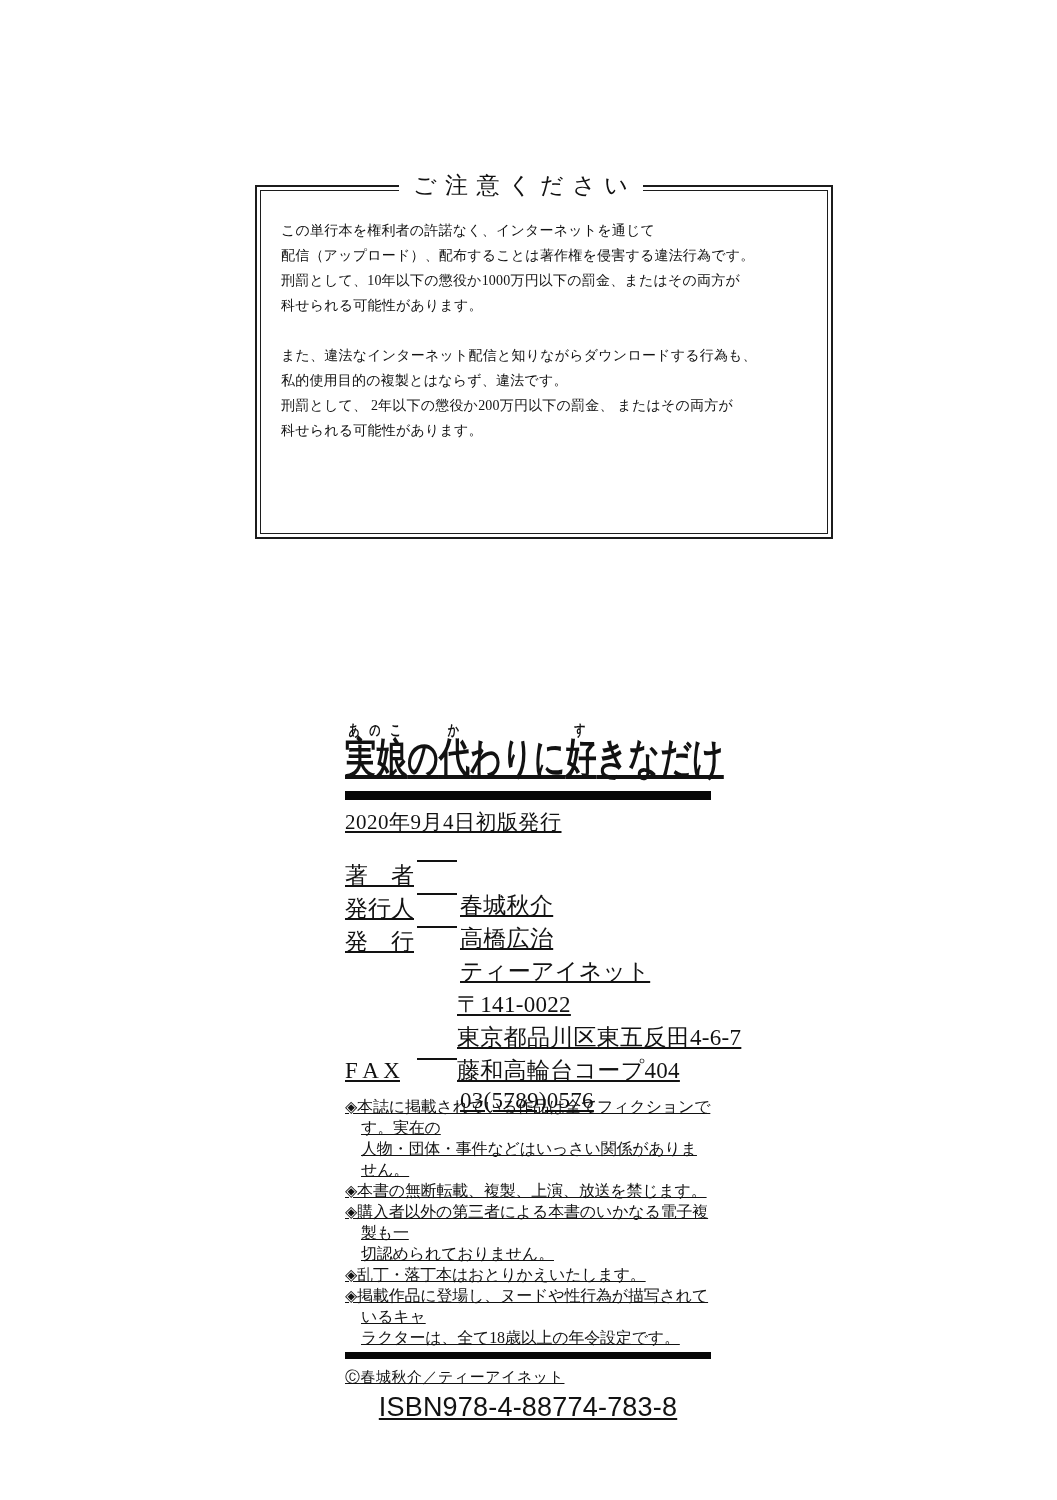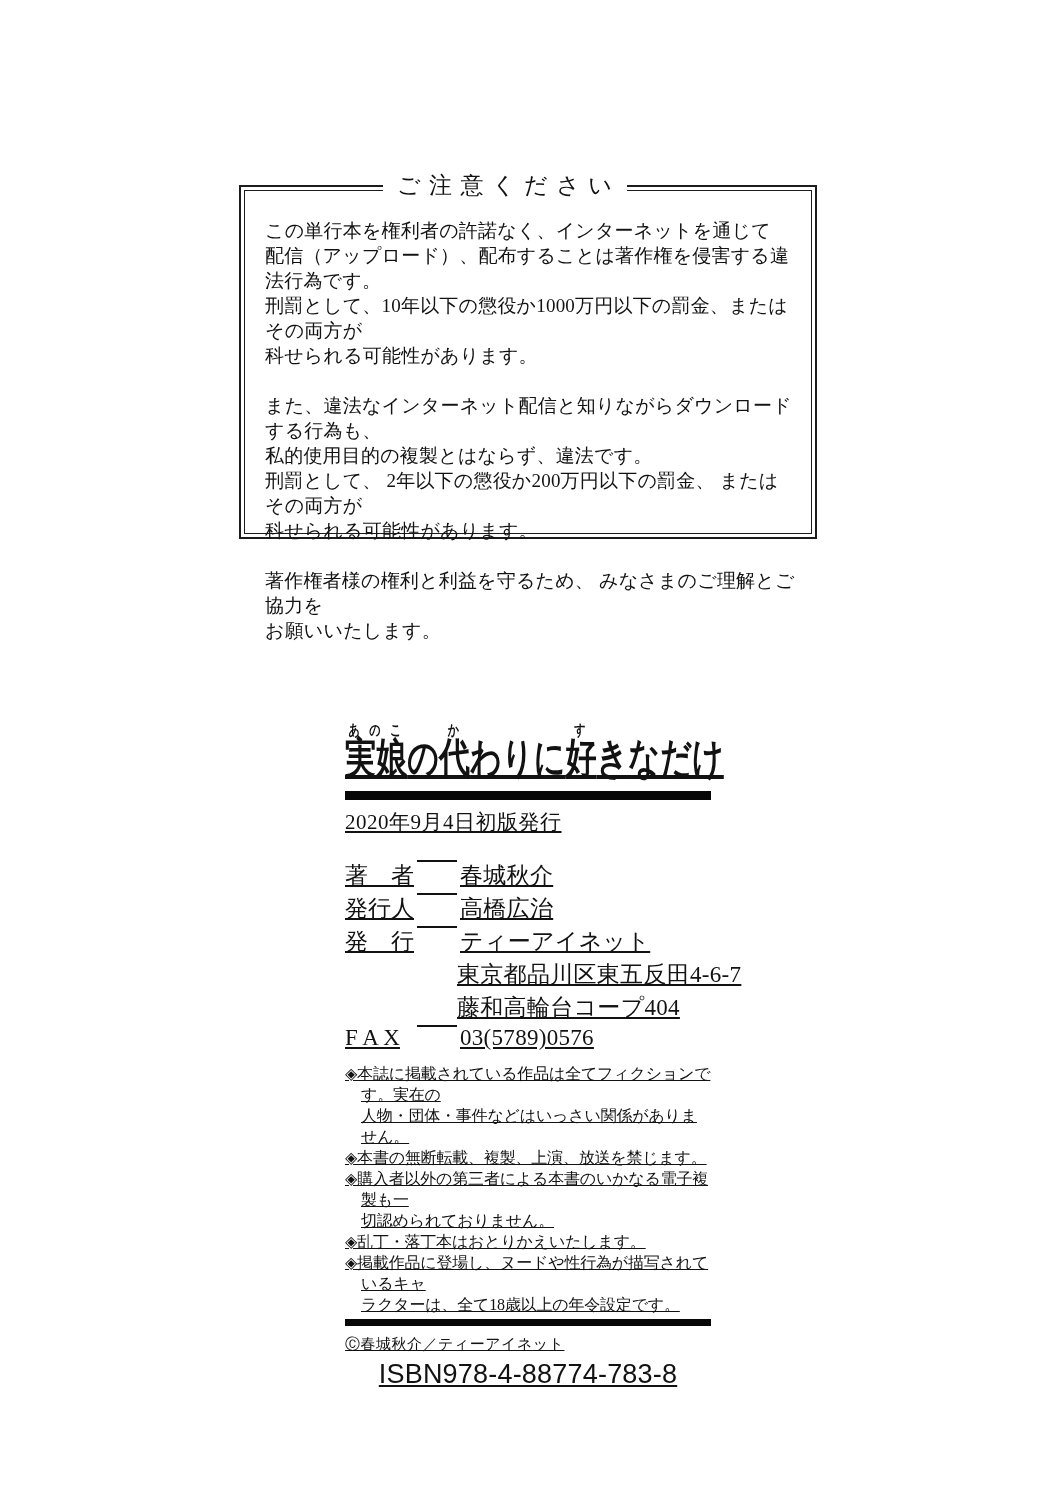--- a/index.html
+++ b/index.html
@@ -8,40 +8,40 @@
     font-family: "Liberation Serif", "DejaVu Serif", serif;
     color: #121212;
   }
   .page {
     position: relative; width: 1057px; height: 1500px;
     background: #ffffff; overflow: hidden;
   }
 
   
   .notice-box {
-    position: absolute; left: 239px; top: 185px;
+    position: absolute; left: 255px; top: 185px;
     width: 578px; height: 354px;
     border: 2px solid #1c1c1c;
     box-sizing: border-box;
   }
   .notice-box::before {
     content: ""; position: absolute; inset: 3px;
     border: 1px solid #1c1c1c; pointer-events: none;
   }
   .notice-title {
     position: absolute; top: -2px; left: 142px;
     transform: translateY(-50%);
     background: #ffffff;
     padding: 0 14px;
     font-size: 23px; letter-spacing: 0.06em;
     white-space: nowrap; z-index: 2;
   }
   .notice-body {
     position: absolute; left: 24px; right: 18px; top: 31px;
-    font-size: 19px; line-height: 25px; letter-spacing: 0.2px;
+    font-size: 14px; line-height: 25px; letter-spacing: 0.2px;
   }
   .notice-body p { margin: 0 0 25px 0; }
   .notice-body p:last-child { margin-bottom: 0; }
 
   
   .colophon { position: absolute; left: 345px; top: 723px; width: 366px; text-decoration: underline; }
 
   .book-title {
     margin: 0; font-size: 42px; font-weight: bold;
     line-height: 1; white-space: nowrap;
@@ -55,21 +55,21 @@
   .rule-top { height: 9px; margin-top: 12px; }
   .rule-bottom { height: 7px; margin-top: 4px; }
 
   .pub-date { font-size: 21px; margin-top: 8px; letter-spacing: 0.5px; }
 
   .pub-rows { margin-top: 24px; font-size: 23px; }
   .pub-row { display: flex; align-items: flex-start; height: 33px; white-space: nowrap; }
   .pub-row .label { display: inline-block; width: 72px; flex: 0 0 72px; }
   .pub-row .dash { flex: 0 0 40px; height: 2px; background: #121212; margin-right: 3px; }
   .pub-row.indent { padding-left: 112px; }
-  .pub-row .value { letter-spacing: 0.3px; }
+  .pub-row .value { letter-spacing: 0.3px; margin-top: 30px; }
 
   .notes { margin-top: 5px; font-size: 16px; line-height: 21px; letter-spacing: -0.2px; }
   .note { padding-left: 16px; text-indent: -16px; }
 
   .copyright { font-size: 15px; margin-top: 9px; letter-spacing: 0.5px; }
 
   .isbn {
     font-family: "Liberation Sans", "DejaVu Sans", sans-serif;
     font-size: 27px; text-align: center; margin-top: 5px;
     letter-spacing: 0.2px;
@@ -78,21 +78,20 @@
 </head>
 <body>
 
 <div class="page">
 
   <div class="notice-box">
     <div class="notice-title">ご 注 意 く だ さ い</div>
     <div class="notice-body">
         <p>この単行本を権利者の許諾なく、インターネットを通じて<br>配信（アップロード）、配布することは著作権を侵害する違法行為です。<br>刑罰として、10年以下の懲役か1000万円以下の罰金、またはその両方が<br>科せられる可能性があります。</p>
         <p>また、違法なインターネット配信と知りながらダウンロードする行為も、<br>私的使用目的の複製とはならず、違法です。<br>刑罰として、 2年以下の懲役か200万円以下の罰金、 またはその両方が<br>科せられる可能性があります。</p>
-        <p>著作権者様の権利と利益を守るため、 みなさまのご理解とご協力を<br>お願いいたします。</p>
       </div>
   </div>
 
   <div class="colophon">
     <h1 class="book-title"><ruby>実娘<rt>あのこ</rt></ruby>の<ruby>代<rt>か</rt></ruby>わりに<ruby>好<rt>す</rt></ruby>きなだけ</h1>
     <div class="rule rule-top"></div>
     <div class="pub-date">2020年9月4日初版発行</div>
     <div class="pub-rows">
         <div class="pub-row">
           <span class="label">著　者</span>
@@ -101,20 +100,23 @@
         </div>
         <div class="pub-row">
           <span class="label">発行人</span>
           <span class="dash"></span>
           <span class="value">高橋広治</span>
         </div>
         <div class="pub-row">
           <span class="label">発　行</span>
           <span class="dash"></span>
           <span class="value">ティーアイネット</span>
+        </div>
+        <div class="pub-row indent">
+          <span class="value">〒141-0022</span>
         </div>
         <div class="pub-row indent">
           <span class="value">東京都品川区東五反田4-6-7</span>
         </div>
         <div class="pub-row indent">
           <span class="value">藤和高輪台コープ404</span>
         </div>
         <div class="pub-row">
           <span class="label">F A X</span>
           <span class="dash"></span>

